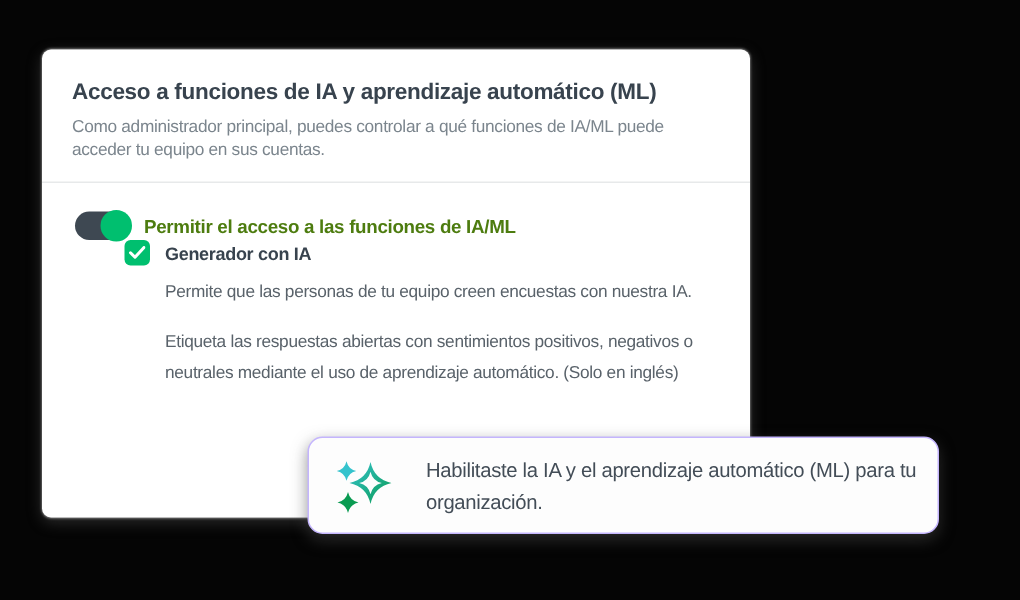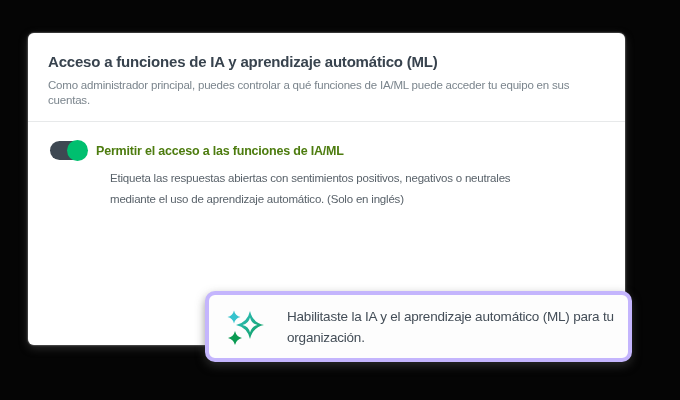--- a/index.html
+++ b/index.html
@@ -1,20 +1,20 @@
 <!DOCTYPE html>
 <html><head>
 <meta charset="utf-8">
 <style>
   html,body{margin:0;padding:0;background:#050505;}
   .stage{position:relative;width:680px;height:400px;background:#050505;overflow:hidden;
          font-family:"Liberation Sans","DejaVu Sans",sans-serif;letter-spacing:-0.2px;}
 
   
-  .card{position:absolute;left:28px;top:33px;width:597px;height:312px;background:#ffffff;
+  .card{position:absolute;left:28px;top:33px;width:472px;height:312px;background:#ffffff;
         border-radius:6px;box-shadow:0 0 2px rgba(190,190,190,.9),0 3px 10px rgba(90,90,90,.45);
         overflow:hidden;}
   .card-header{padding:19px 20px 13px 20px;}
   .card-title{font-size:15px;font-weight:bold;color:#38434e;line-height:19px;}
   .card-desc{margin-top:7px;font-size:11.5px;color:#7b858d;line-height:15px;}
   .card-link{margin-top:6px;font-size:11.5px;color:#52a3c6;line-height:15px;cursor:pointer;display:inline-block;}
   .divider{height:1px;background:#e7e9ea;width:100%;}
 
   .card-body{padding:19px 20px 0 22px;}
   .toggle-row{display:flex;align-items:center;}
@@ -28,21 +28,21 @@
   .feature{margin-bottom:12px;}
   .feature-head{display:flex;align-items:center;}
   .checkbox{width:17px;height:17px;border-radius:4px;background:#00bf6f;flex:0 0 auto;
             display:flex;align-items:center;justify-content:center;cursor:pointer;}
   .checkbox svg{display:block;}
   .feature-label{margin-left:10px;font-size:12px;font-weight:bold;color:#38434e;}
   .feature-desc{margin:8px 0 0 27px;font-size:11.5px;color:#59626a;line-height:21px;max-width:424px;}
 
   
   .toast{position:absolute;left:205px;top:291px;width:419px;height:63px;background:#fdfdfd;
-         border:4px solid #c4b5fd;border-radius:10px;display:flex;align-items:center;
+         border:1px solid #c4b5fd;border-radius:10px;display:flex;align-items:center;
          box-shadow:0 4px 10px rgba(70,70,70,.55);}
   .toast-icon{margin-left:18px;flex:0 0 auto;width:38px;height:38px;}
   .toast-text{margin-left:22px;font-size:13.5px;color:#434d57;line-height:21px;max-width:330px;}
 </style>
 </head>
 <body>
 
 <div class="stage">
 
   <div class="card">
@@ -56,20 +56,31 @@
       <div class="toggle-row">
         <div class="toggle">
           <div class="toggle-knob"></div>
         </div>
         <div class="toggle-label">Permitir el acceso a las funciones de IA/ML</div>
       </div>
 
 
       <div class="features">
 
+        <div class="feature">
+          <div class="feature-head">
+            <div class="checkbox">
+              <svg width="11" height="9" viewBox="0 0 11 9">
+                <polyline points="1,4.5 4,7.5 10,1" fill="none" stroke="#ffffff" stroke-width="2" stroke-linecap="round" stroke-linejoin="round"></polyline>
+              </svg>
+            </div>
+            <div class="feature-label">Generador con IA</div>
+          </div>
+          <div class="feature-desc">Permite que las personas de tu equipo creen encuestas con nuestra IA.</div>
+        </div>
 
         <div class="feature">
           <div class="feature-desc">Etiqueta las respuestas abiertas con sentimientos positivos, negativos o neutrales mediante el uso de aprendizaje automático. (Solo en inglés)</div>
         </div>
 
       </div>
     </div>
   </div>
 
   <div class="toast">

